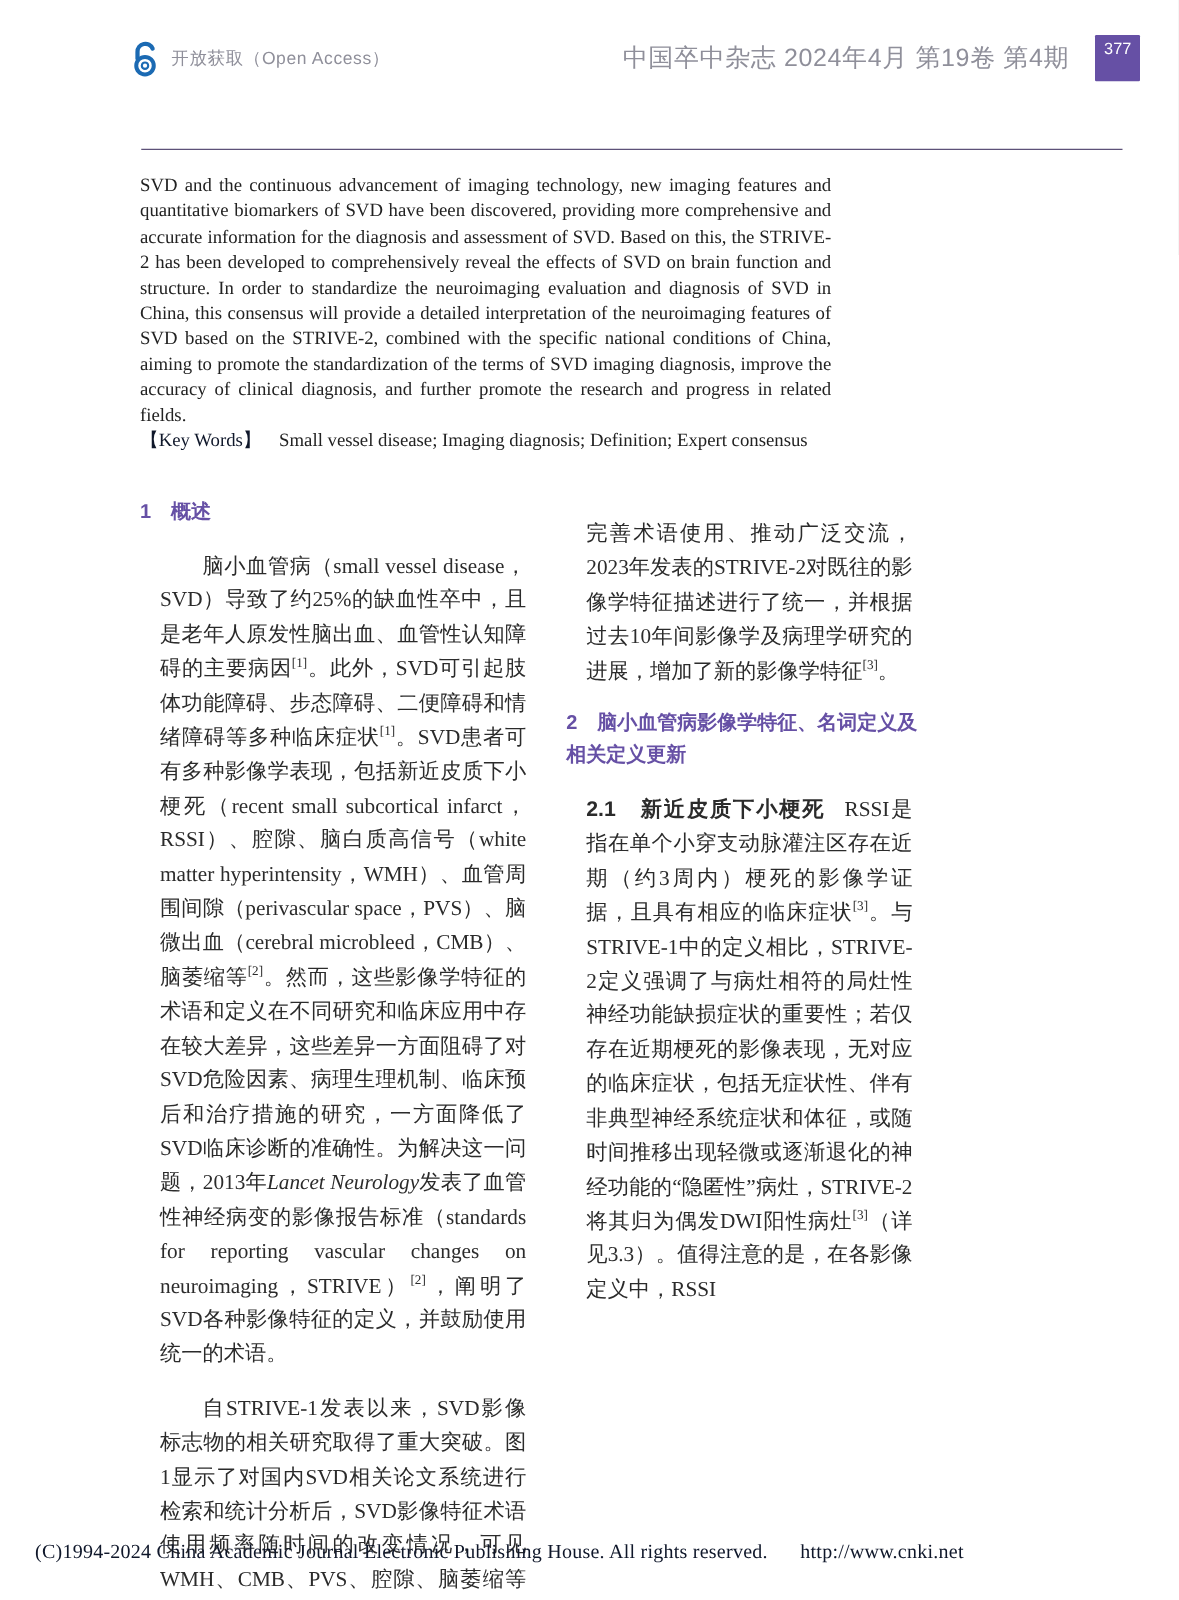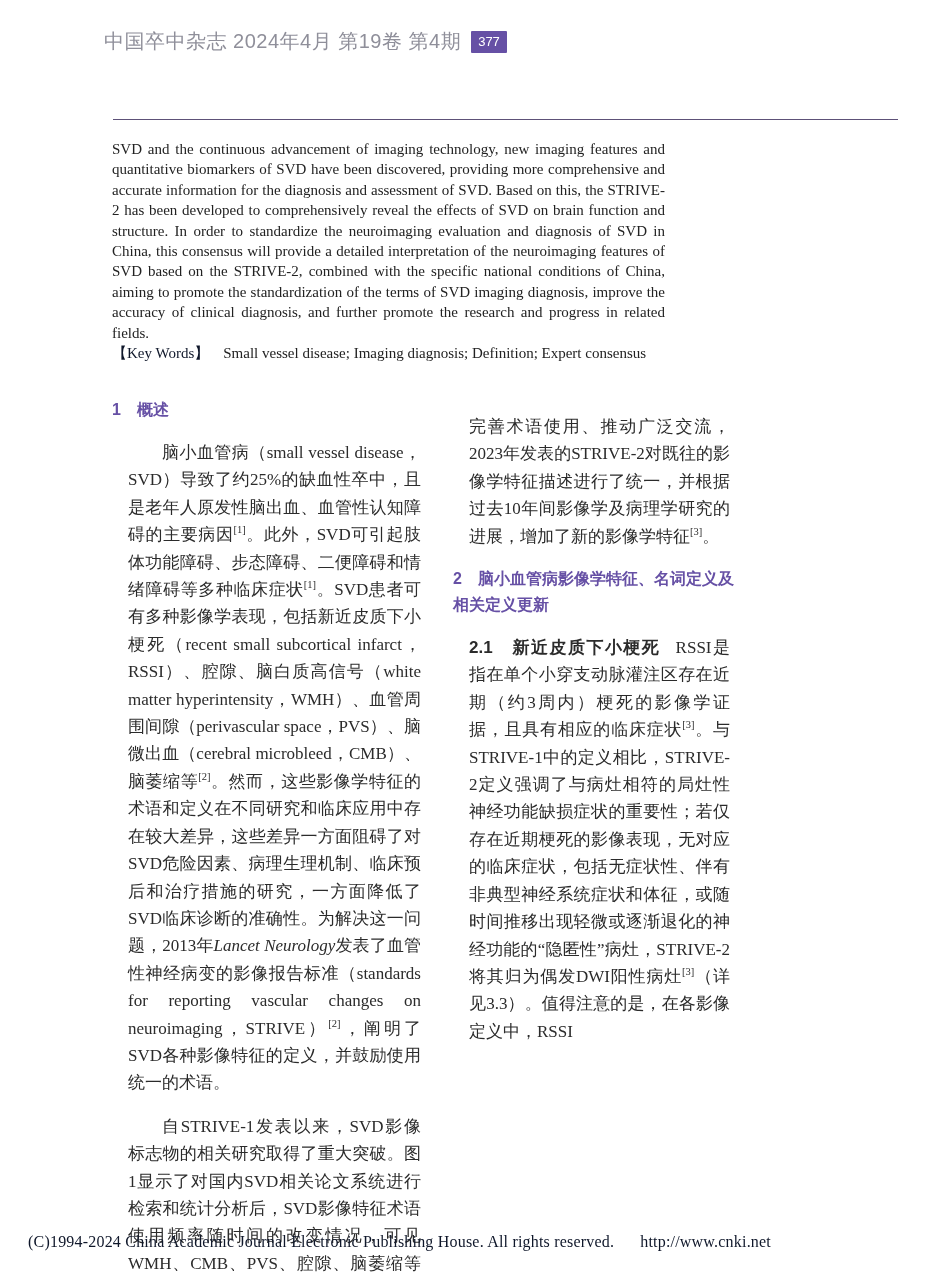--- a/index.html
+++ b/index.html
@@ -16,24 +16,24 @@
     position:absolute;top:28px;left:104px;right:31px;
     display:flex;justify-content:space-between;align-items:center;
     font-family:"Liberation Sans","DejaVu Sans",sans-serif;
   }
   .header-left{display:flex;align-items:center;gap:9px;}
   .oa-icon{display:inline-block;width:24px;height:32px;}
   .oa-text{font-size:14px;color:#8f8f9a;letter-spacing:.5px;}
   .header-right{display:flex;align-items:center;}
   .journal-info{font-size:20px;color:#8f8f9a;letter-spacing:.5px;}
   .page-badge{
-    margin-left:10px;
+    margin-left:21px;
     background:#6650a5;color:#ffffff;
     font-size:13px;line-height:1;
-    padding:4px 7px 5px;border-radius:1px;
+    padding:4px 7px 20px;border-radius:1px;
   }
   
   .rule{position:absolute;top:119px;left:113px;width:785px;height:1px;background:#5d5178;}
   
   .abstract{position:absolute;top:139px;left:112px;width:553px;}
   .abstract-text{
     margin:0;font-size:15px;line-height:20.4px;color:#222;
     text-align:justify;text-justify:inter-word;
   }
   .keywords-line{margin:0;font-size:15px;line-height:20.4px;color:#222;}
@@ -70,20 +70,31 @@
     white-space:nowrap;
   }
   .footer-url{margin-left:26px;}
 </style>
 </head>
 <body>
 
 <div class="page">
 
   <header class="header">
+    <div class="header-left">
+      <span class="oa-icon">
+        <svg width="24" height="32" viewBox="0 0 24 32">
+          <path d="M6 16 V10.5 a6.3 6.3 0 0 1 12.1 -2.6" fill="none" stroke="#1b6ab3" stroke-width="3.4" stroke-linecap="round"></path>
+          <circle cx="12" cy="21.5" r="8.6" fill="#1b6ab3"></circle>
+          <circle cx="12" cy="21.5" r="4.4" fill="none" stroke="#ffffff" stroke-width="2"></circle>
+          <circle cx="12" cy="21.5" r="1.7" fill="#ffffff"></circle>
+        </svg>
+      </span>
+      <span class="oa-text">开放获取（Open Access）</span>
+    </div>
     <div class="header-right">
       <span class="journal-info">中国卒中杂志  2024年4月  第19卷  第4期</span>
       <span class="page-badge">377</span>
     </div>
   </header>
 
   <div class="rule"></div>
 
   <section class="abstract">
     <p class="abstract-text">SVD and the continuous advancement of imaging technology, new imaging features and quantitative biomarkers of SVD have been discovered, providing more comprehensive and accurate information for the diagnosis and assessment of SVD. Based on this, the STRIVE-2 has been developed to comprehensively reveal the effects of SVD on brain function and structure. In order to standardize the neuroimaging evaluation and diagnosis of SVD in China, this consensus will provide a detailed interpretation of the neuroimaging features of SVD based on the STRIVE-2, combined with the specific national conditions of China, aiming to promote the standardization of the terms of SVD imaging diagnosis, improve the accuracy of clinical diagnosis, and further promote the research and progress in related fields.</p>

